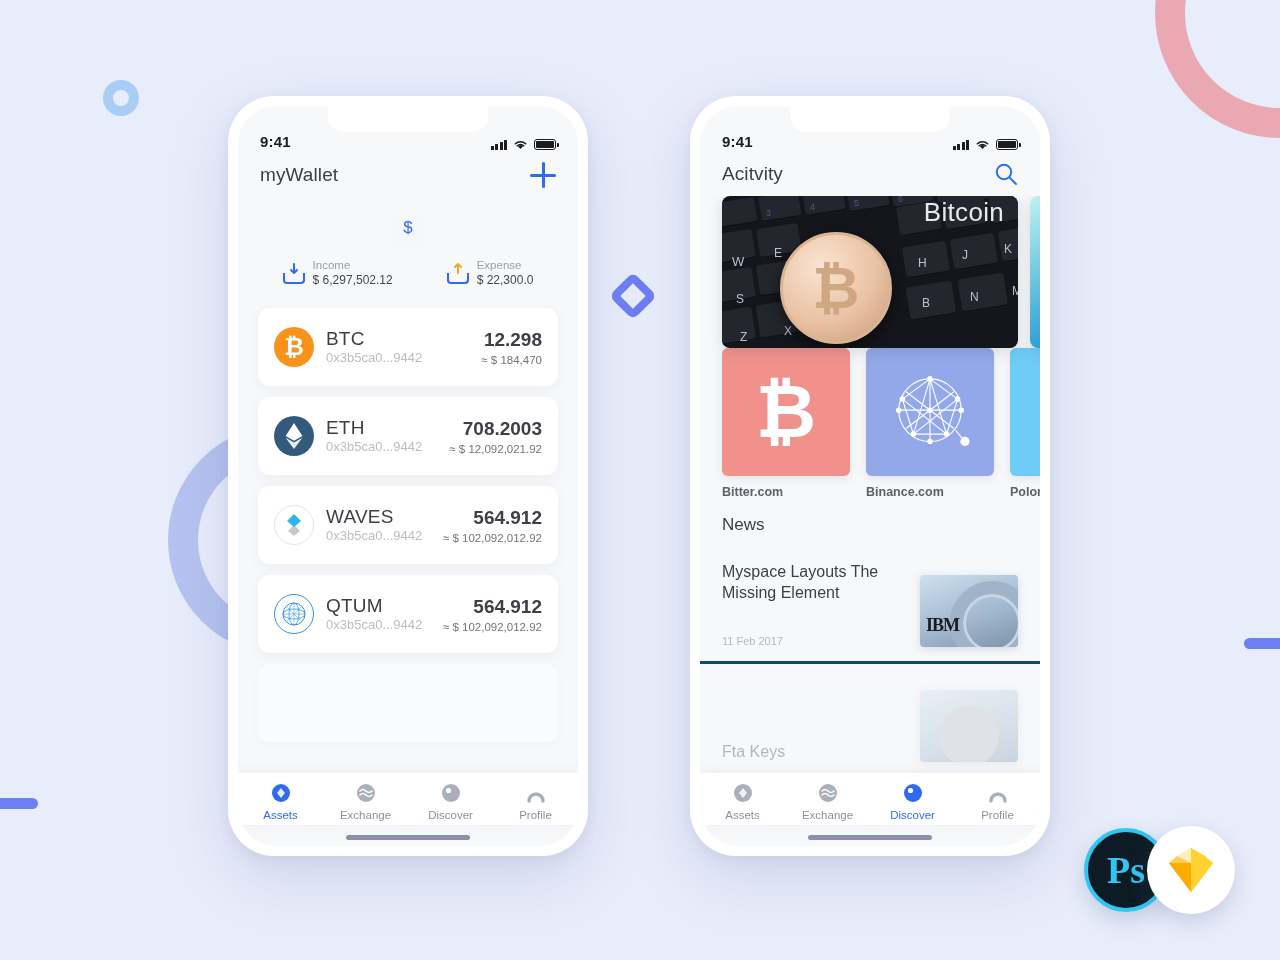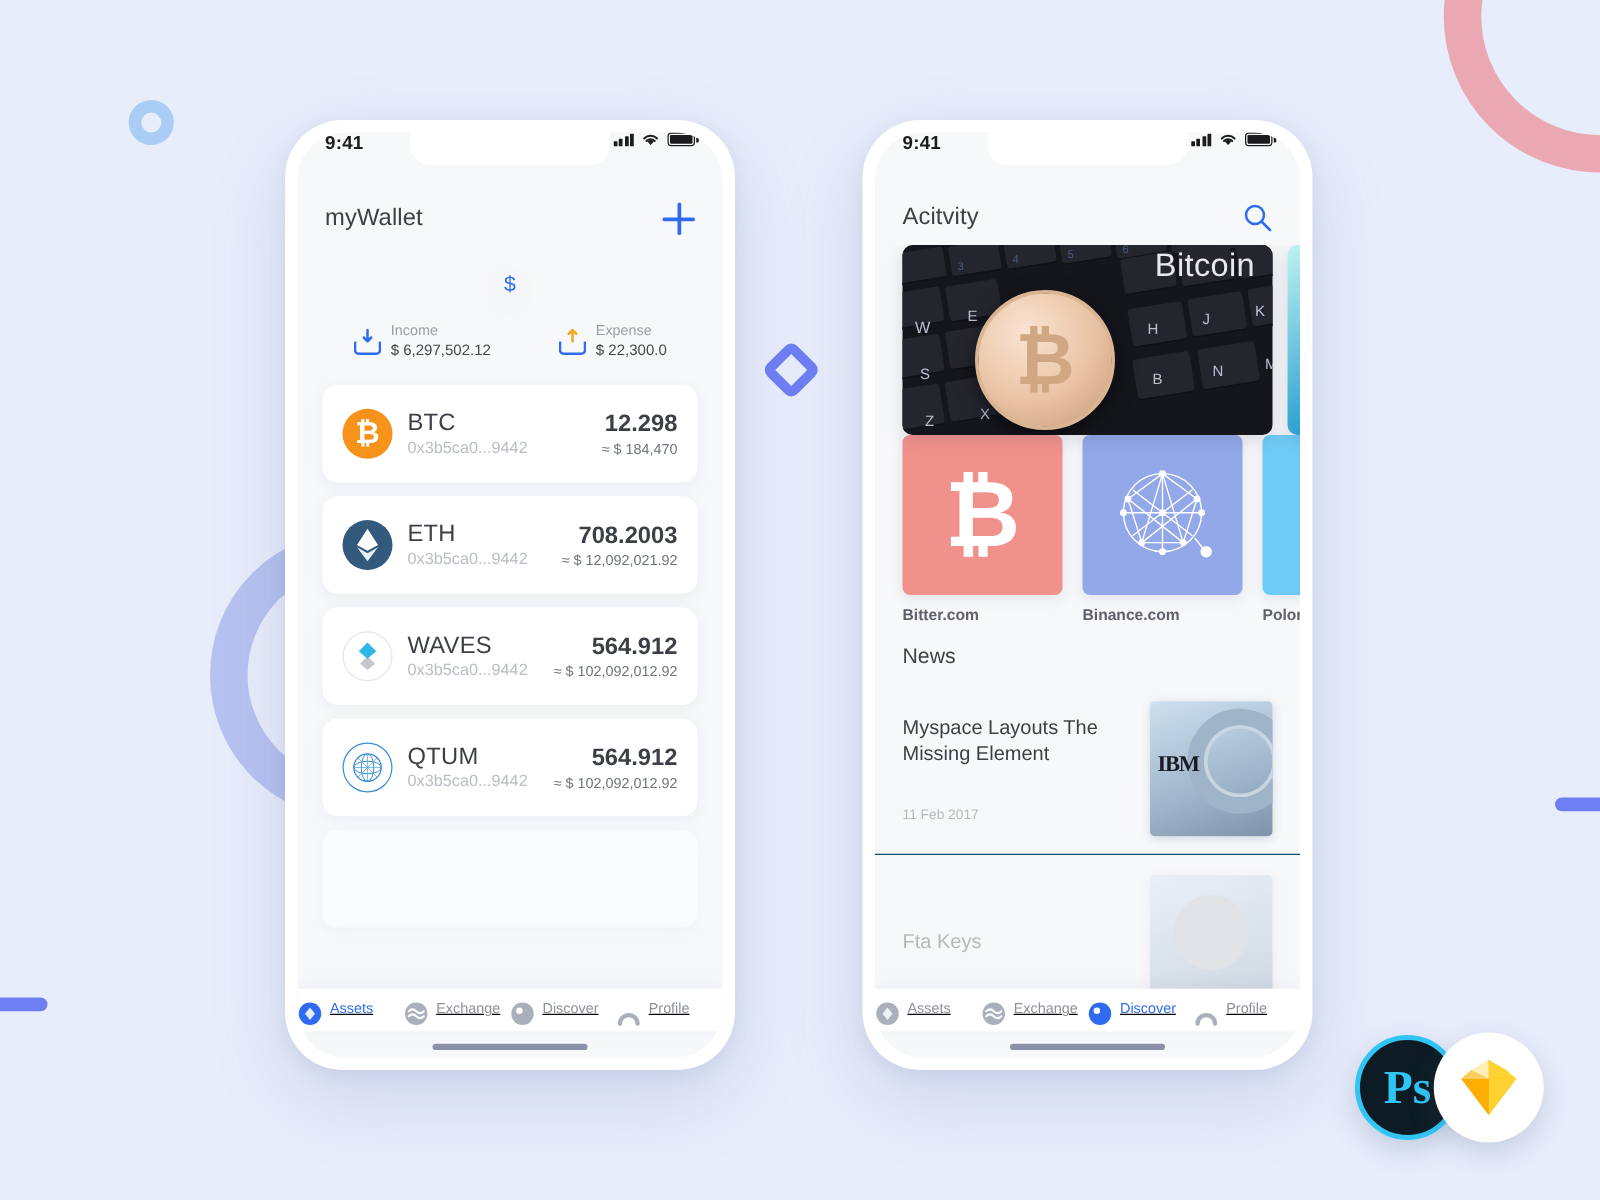--- a/index.html
+++ b/index.html
@@ -57,21 +57,21 @@
   .notch {
     position: absolute; left: 50%; transform: translateX(-50%); top: 0;
     width: 160px; height: 26px; background: #ffffff;
     border-bottom-left-radius: 16px; border-bottom-right-radius: 16px;
     z-index: 30;
   }
 
   
   .statusbar {
     height: 44px; flex: 0 0 44px; position: relative;
-    display: flex; align-items: flex-start; justify-content: space-between;
+    display: flex; align-items: flex-end; justify-content: space-between;
     padding: 0 22px; z-index: 20;
   }
   .status-time { font-size: 15px; font-weight: bold; color:#1c1c1e; letter-spacing:.2px; }
   .status-icons { display: flex; align-items: center; gap: 6px; }
   .sig { display: flex; align-items: flex-end; gap: 1.5px; height: 10px; }
   .sig i { display:block; width: 3px; background:#1c1c1e; border-radius:.5px; }
   .sig i:nth-child(1){height:4px}.sig i:nth-child(2){height:6px}
   .sig i:nth-child(3){height:8px}.sig i:nth-child(4){height:10px}
   .batt {
     width: 22px; height: 11px; border: 1.4px solid #1c1c1e; border-radius: 3px;
@@ -180,52 +180,52 @@
     box-shadow: 0 3px 10px rgba(80,90,120,.12);
   }
   .rec-tile.red   { background:#f1918c; }
   .rec-tile.blue  { background:#93a8e8; }
   .rec-tile.cyan  { background:#6ecbf5; }
   .rec-tile .big-b { font-size: 74px; color:#fff; font-weight:bold; line-height:1; }
   .rec-label { font-size: 12.5px; color:#5c616a; margin-top: 9px; white-space:nowrap;font-weight:bold; }
 
   .news-list { padding: 0 0 0 0; }
   .news-item {
-    display:flex; align-items:center; gap: 1px;
-    padding: 16px 22px 14px; border-bottom:1px solid #0c4a6e; background:#f7f8fa;
+    display:flex; align-items:flex-end; gap: 1px;
+    padding: 16px 22px 14px; border-bottom:3px solid #0c4a6e; background:#f7f8fa;
   }
   .news-item.faded { opacity:.35; }
   .news-text { flex:1 1 auto; min-width:0; }
   .news-title { font-size: 16px; color:#3c3f45; line-height:1.32; }
   .news-date { font-size: 11px; color:#b4b8bf; margin-top: 32px; }
   .news-thumb {
-    flex:0 0 98px; width:98px; height:108px; border-radius:4px; overflow:hidden;
+    flex:0 0 98px; width:98px; height:72px; border-radius:4px; overflow:hidden;
     background: linear-gradient(160deg,#cfe0ee 0%,#9fb6cc 60%,#7d93ab 100%);
-    position:relative; box-shadow: 0 2px 8px rgba(70,85,115,.18);
+    position:relative; box-shadow: 0 2px 8px rgba(70,85,115,.18); margin-top: 10px;
   }
   .thumb-ibm {
     position:absolute; left:6px; top:40px; color:#1a1a22; font-size:18px;
     font-weight:bold; letter-spacing:-1px; font-family:"Liberation Serif", serif;
   }
   .thumb-ring {
     position:absolute; right:-16px; top:6px; width:84px; height:84px;
     border-radius:50%; border: 13px solid #9fb4c8;
     box-shadow: inset 0 0 0 3px #c8d6e2;
   }
   .thumb-avatar {
     position:absolute; left:50%; transform:translateX(-50%); top:16px;
     width:60px; height:60px; border-radius:50%; background:#b7bcc4;
   }
 
   
   .tabbar {
     flex: 0 0 auto; background:#fff; padding: 10px 0 4px;
     display:flex; box-shadow: 0 -2px 14px rgba(90,105,140,.07); position:relative; z-index:10;
   }
-  .tab { flex:1 1 0; display:flex; flex-direction:row; gap:6px; cursor:pointer;text-decoration:underline; }
+  .tab { flex:1 1 0; display:flex; flex-direction:column; align-items:center; gap:6px; cursor:pointer; }
   .tab-icon { width: 20px; height: 20px; }
   .tab-label { font-size: 11.5px; color:#8c9099; }
   .tab.active .tab-label { color:#2f6bf0; }
   .home-indicator {
     width: 124px; height: 5px; background:#8a91a8; border-radius:3px;
     margin: 10px auto 6px;
   }
 
   
   .badge { position:absolute; border-radius:50%; }

